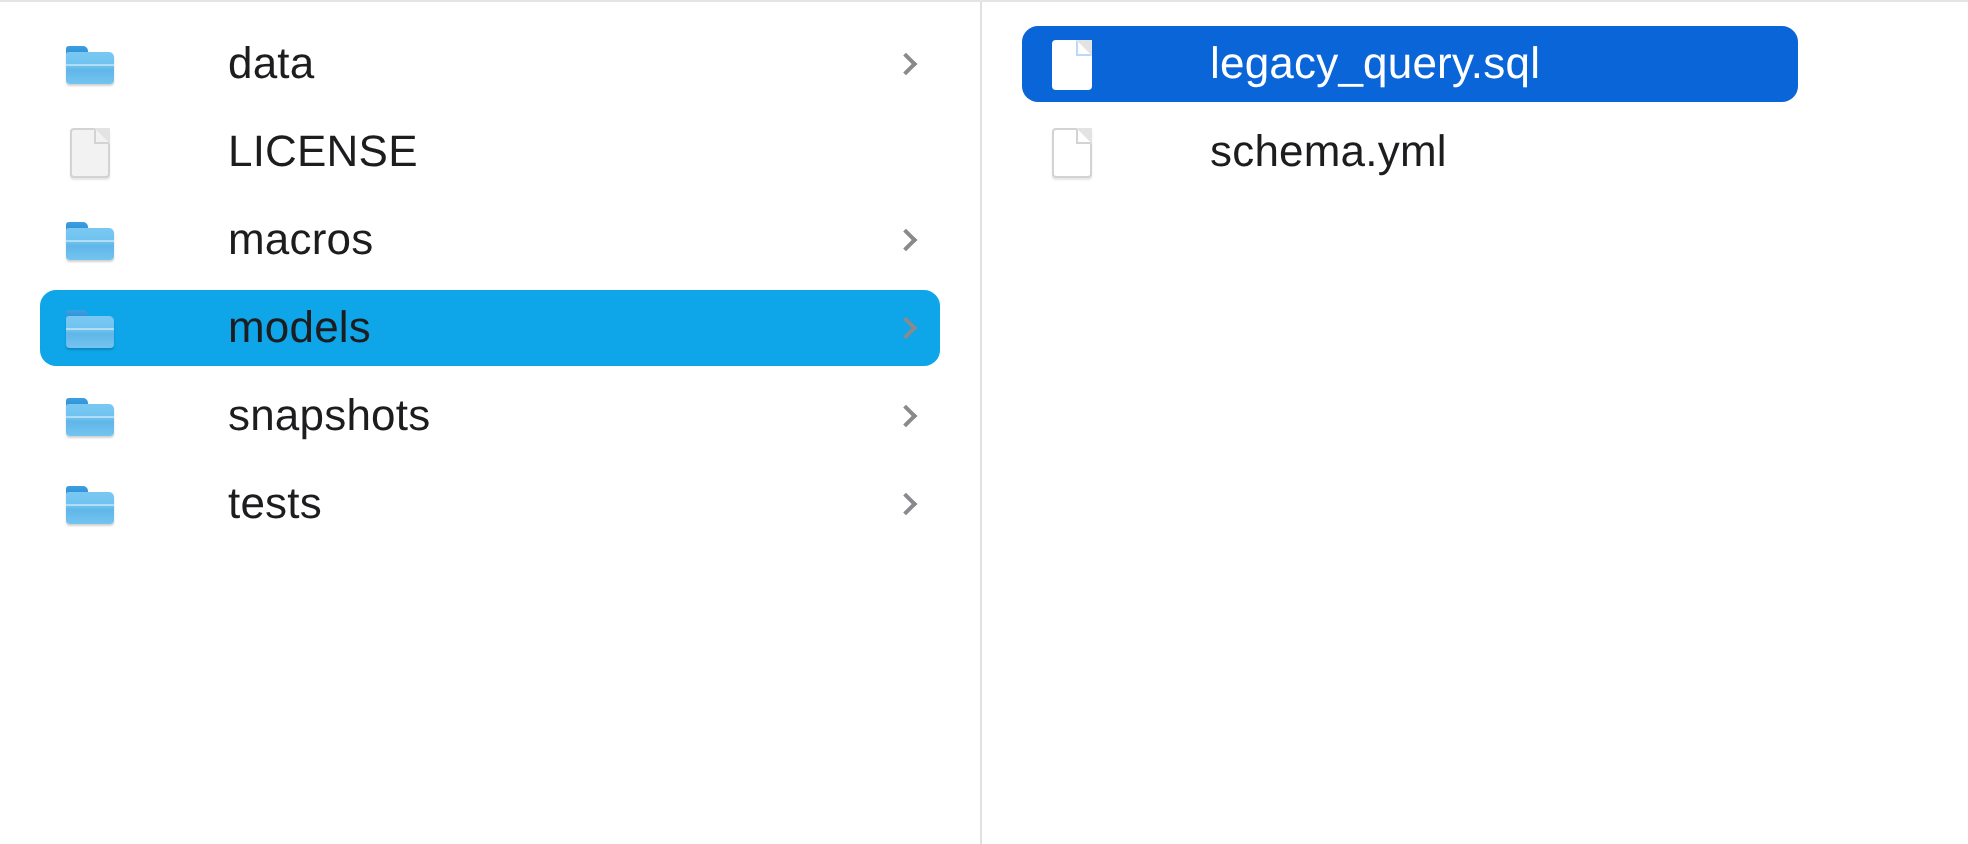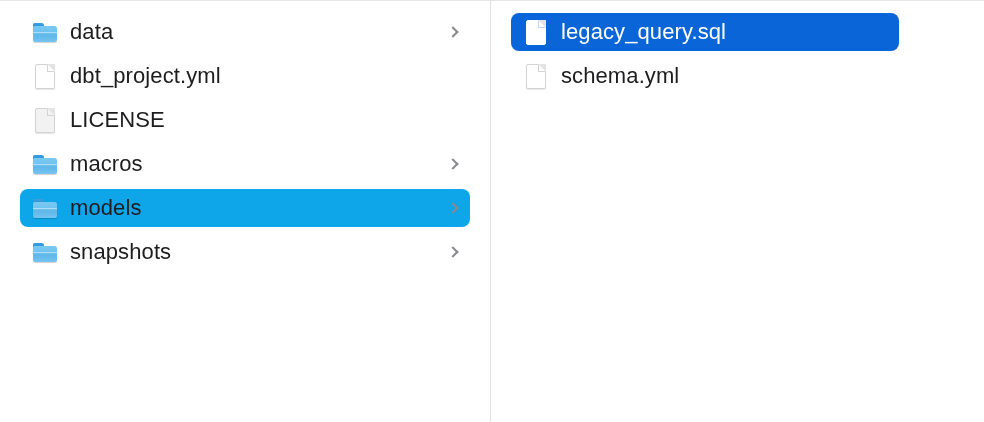--- a/index.html
+++ b/index.html
@@ -51,20 +51,21 @@
 
   .row-inner {
     position: relative;
     display: flex;
     align-items: center;
     height: 38px;
     border-radius: 8px;
     box-sizing: border-box;
     padding-left: 12px;
     padding-right: 10px;
+    gap: 44px;
   }
 
   .column-left .row-inner {
     margin-left: 20px;
     width: 450px;
   }
 
   .column-right .row-inner {
     margin-left: 20px;
     width: 388px;
@@ -226,98 +227,98 @@
               <span class="body"></span>
             </span>
           </span>
           <span class="label">data</span>
           <span class="chevron"></span>
         </div>
       </div>
       <div class="row">
         <div class="row-inner">
           <span class="icon-slot">
+            <span class="file-icon plain">
+              <span class="fold"></span>
+              <span class="fold-edge"></span>
+            </span>
+          </span>
+          <span class="label">LICENSE</span>
+          <span class="chevron hidden"></span>
+        </div>
+      </div>
+      <div class="row">
+        <div class="row-inner">
+          <span class="icon-slot">
+            <span class="folder-icon">
+              <span class="tab"></span>
+              <span class="body"></span>
+            </span>
+          </span>
+          <span class="label">macros</span>
+          <span class="chevron"></span>
+        </div>
+      </div>
+      <div class="row">
+        <div class="row-inner selected-inactive">
+          <span class="icon-slot">
+            <span class="folder-icon">
+              <span class="tab"></span>
+              <span class="body"></span>
+            </span>
+          </span>
+          <span class="label">models</span>
+          <span class="chevron"></span>
+        </div>
+      </div>
+      <div class="row">
+        <div class="row-inner">
+          <span class="icon-slot">
+            <span class="folder-icon">
+              <span class="tab"></span>
+              <span class="body"></span>
+            </span>
+          </span>
+          <span class="label">snapshots</span>
+          <span class="chevron"></span>
+        </div>
+      </div>
+      <div class="row">
+        <div class="row-inner">
+          <span class="icon-slot">
+            <span class="folder-icon">
+              <span class="tab"></span>
+              <span class="body"></span>
+            </span>
+          </span>
+          <span class="label">tests</span>
+          <span class="chevron"></span>
+        </div>
+      </div>
+    </div>
+  <div class="column column-right">
+      <div class="row">
+        <div class="row-inner selected-active">
+          <span class="icon-slot">
+            <span class="file-icon on-blue">
+              <span class="fold"></span>
+              <span class="fold-edge"></span>
+            </span>
+          </span>
+          <span class="label on-blue">legacy_query.sql</span>
+          <span class="chevron on-blue hidden"></span>
+        </div>
+      </div>
+      <div class="row">
+        <div class="row-inner">
+          <span class="icon-slot">
             <span class="file-icon">
               <span class="fold"></span>
               <span class="fold-edge"></span>
             </span>
           </span>
-          <span class="label">dbt_project.yml</span>
-          <span class="chevron hidden"></span>
-        </div>
-      </div>
-      <div class="row">
-        <div class="row-inner">
-          <span class="icon-slot">
-            <span class="file-icon plain">
-              <span class="fold"></span>
-              <span class="fold-edge"></span>
-            </span>
-          </span>
-          <span class="label">LICENSE</span>
-          <span class="chevron hidden"></span>
-        </div>
-      </div>
-      <div class="row">
-        <div class="row-inner">
-          <span class="icon-slot">
-            <span class="folder-icon">
-              <span class="tab"></span>
-              <span class="body"></span>
-            </span>
-          </span>
-          <span class="label">macros</span>
-          <span class="chevron"></span>
-        </div>
-      </div>
-      <div class="row">
-        <div class="row-inner selected-inactive">
-          <span class="icon-slot">
-            <span class="folder-icon">
-              <span class="tab"></span>
-              <span class="body"></span>
-            </span>
-          </span>
-          <span class="label">models</span>
-          <span class="chevron"></span>
-        </div>
-      </div>
-      <div class="row">
-        <div class="row-inner">
-          <span class="icon-slot">
-            <span class="folder-icon">
-              <span class="tab"></span>
-              <span class="body"></span>
-            </span>
-          </span>
-          <span class="label">snapshots</span>
-          <span class="chevron"></span>
-        </div>
-      </div>
-    </div>
-  <div class="column column-right">
-      <div class="row">
-        <div class="row-inner selected-active">
-          <span class="icon-slot">
-            <span class="file-icon on-blue">
-              <span class="fold"></span>
-              <span class="fold-edge"></span>
-            </span>
-          </span>
-          <span class="label on-blue">legacy_query.sql</span>
-          <span class="chevron on-blue hidden"></span>
-        </div>
-      </div>
-      <div class="row">
-        <div class="row-inner">
-          <span class="icon-slot">
-            <span class="file-icon">
-              <span class="fold"></span>
-              <span class="fold-edge"></span>
-            </span>
-          </span>
           <span class="label">schema.yml</span>
           <span class="chevron hidden"></span>
         </div>
       </div>
     </div>
 
 </div>
 
 </body></html>

